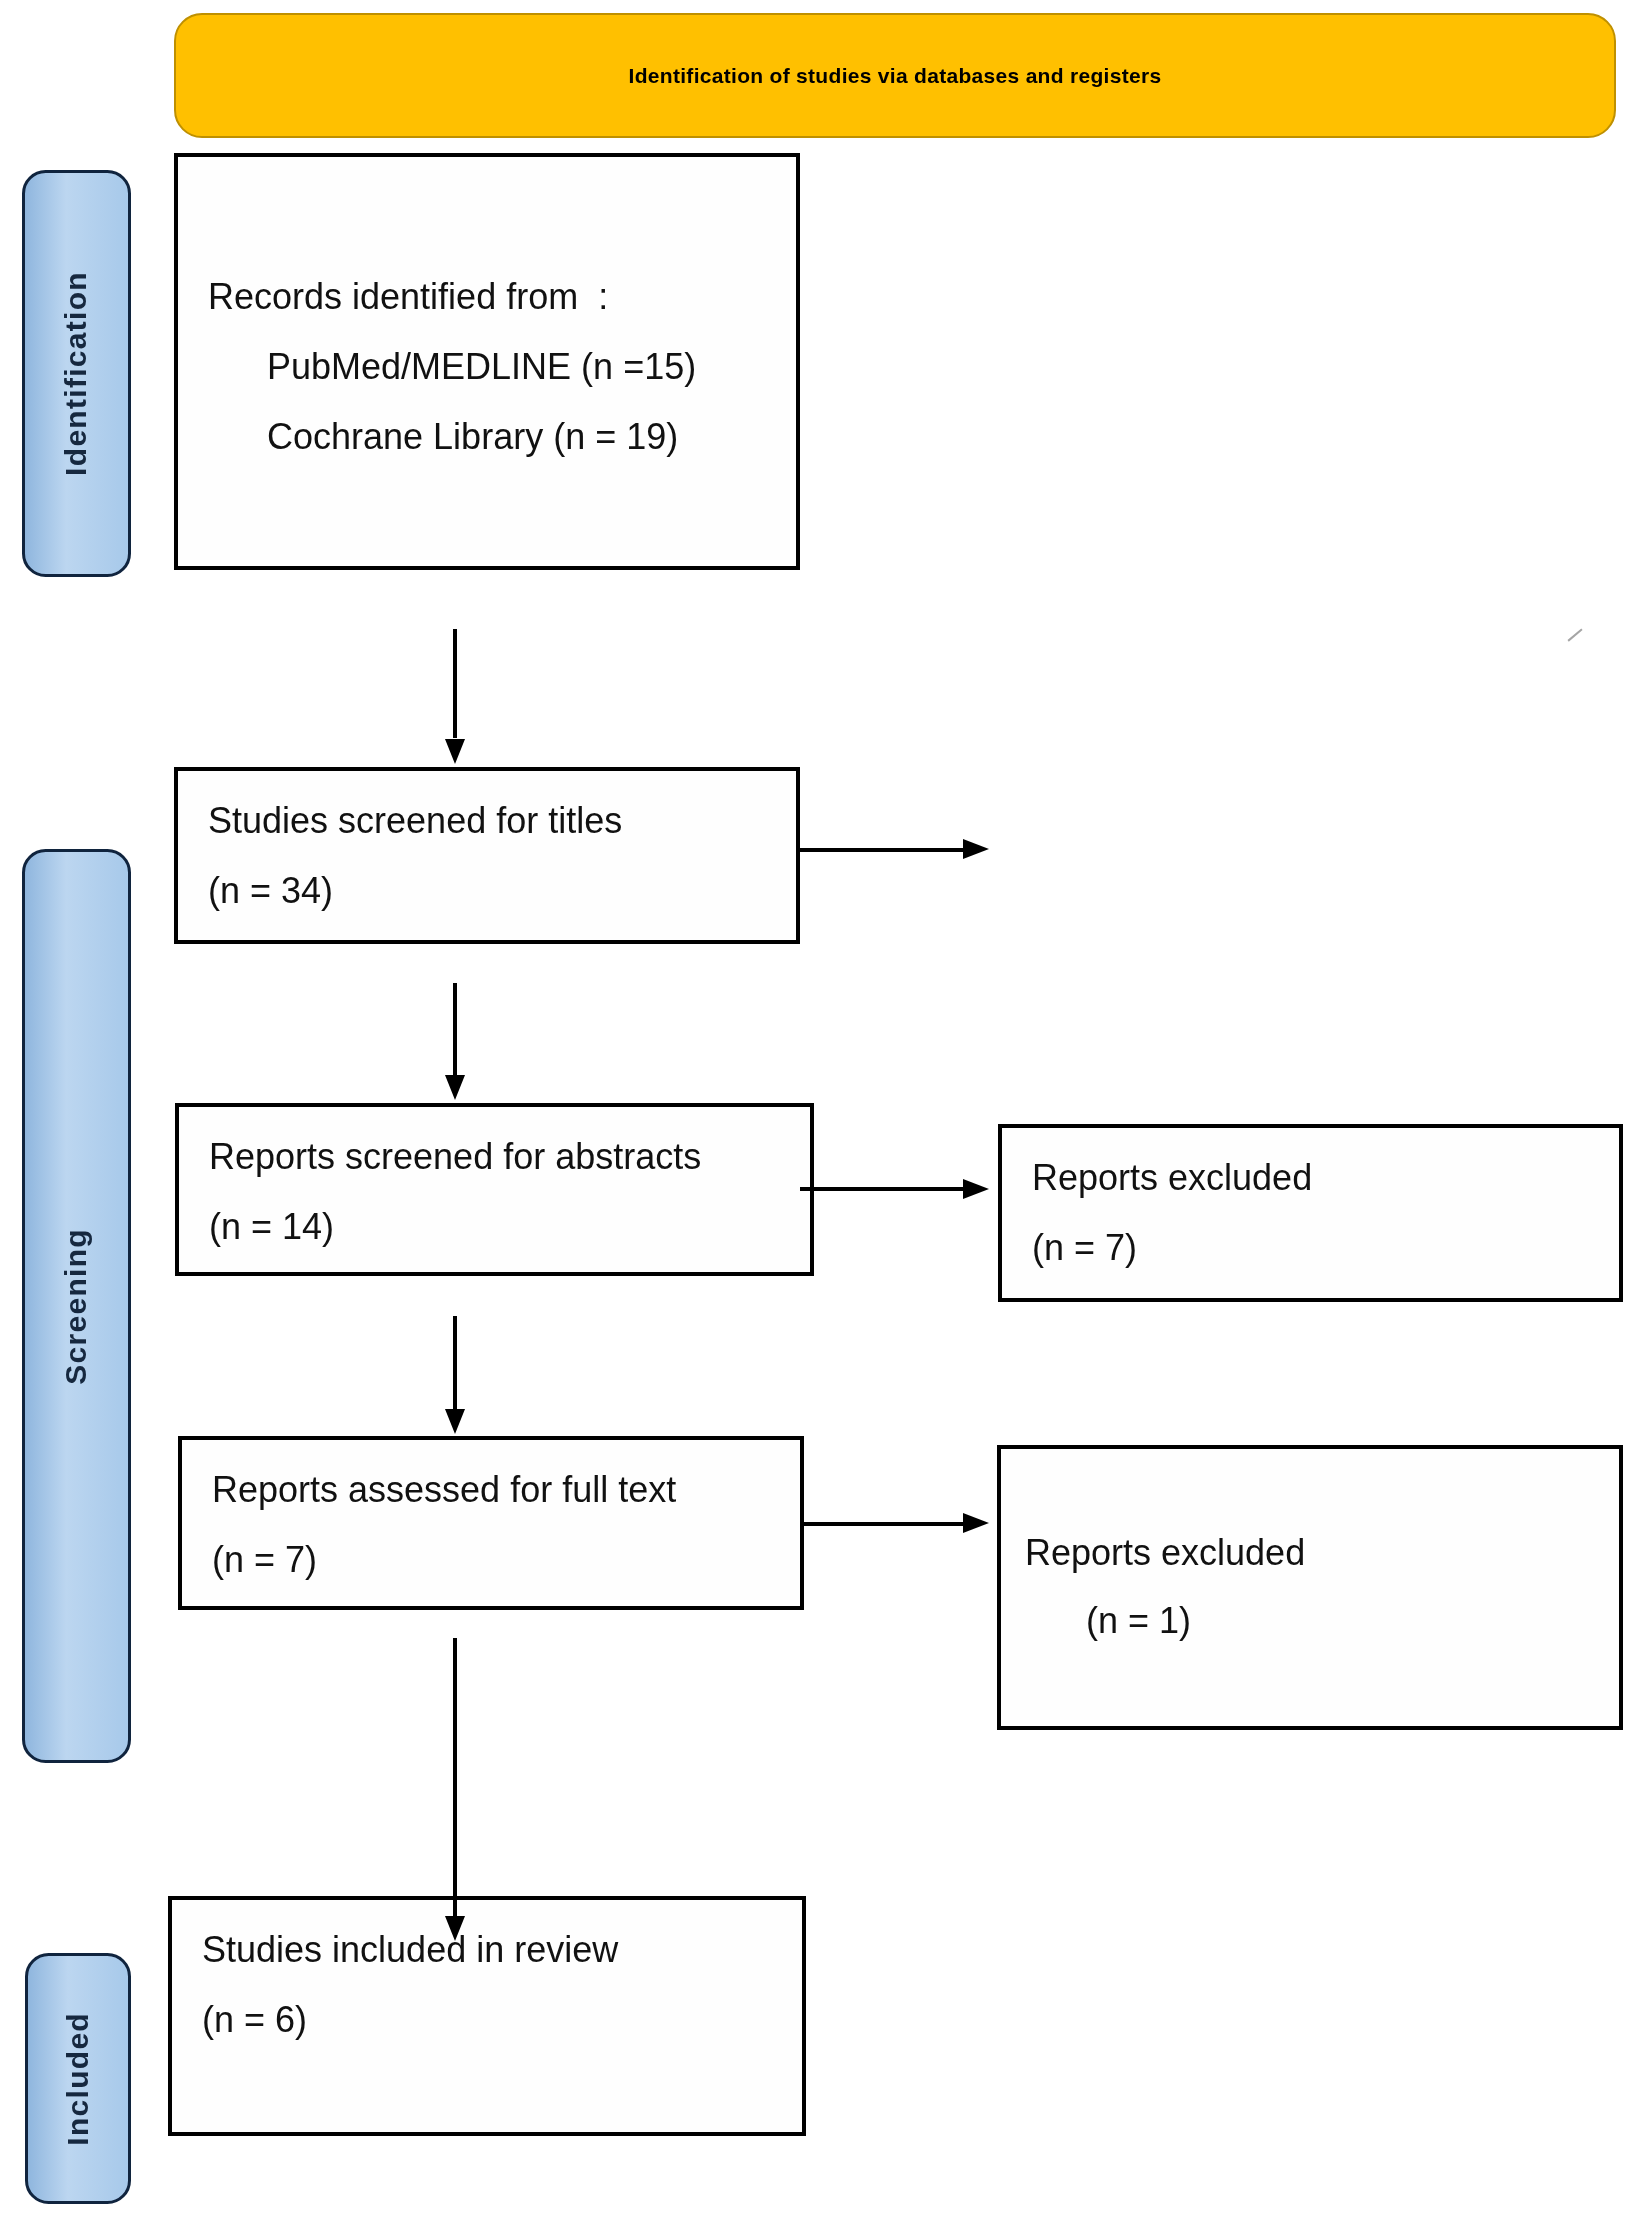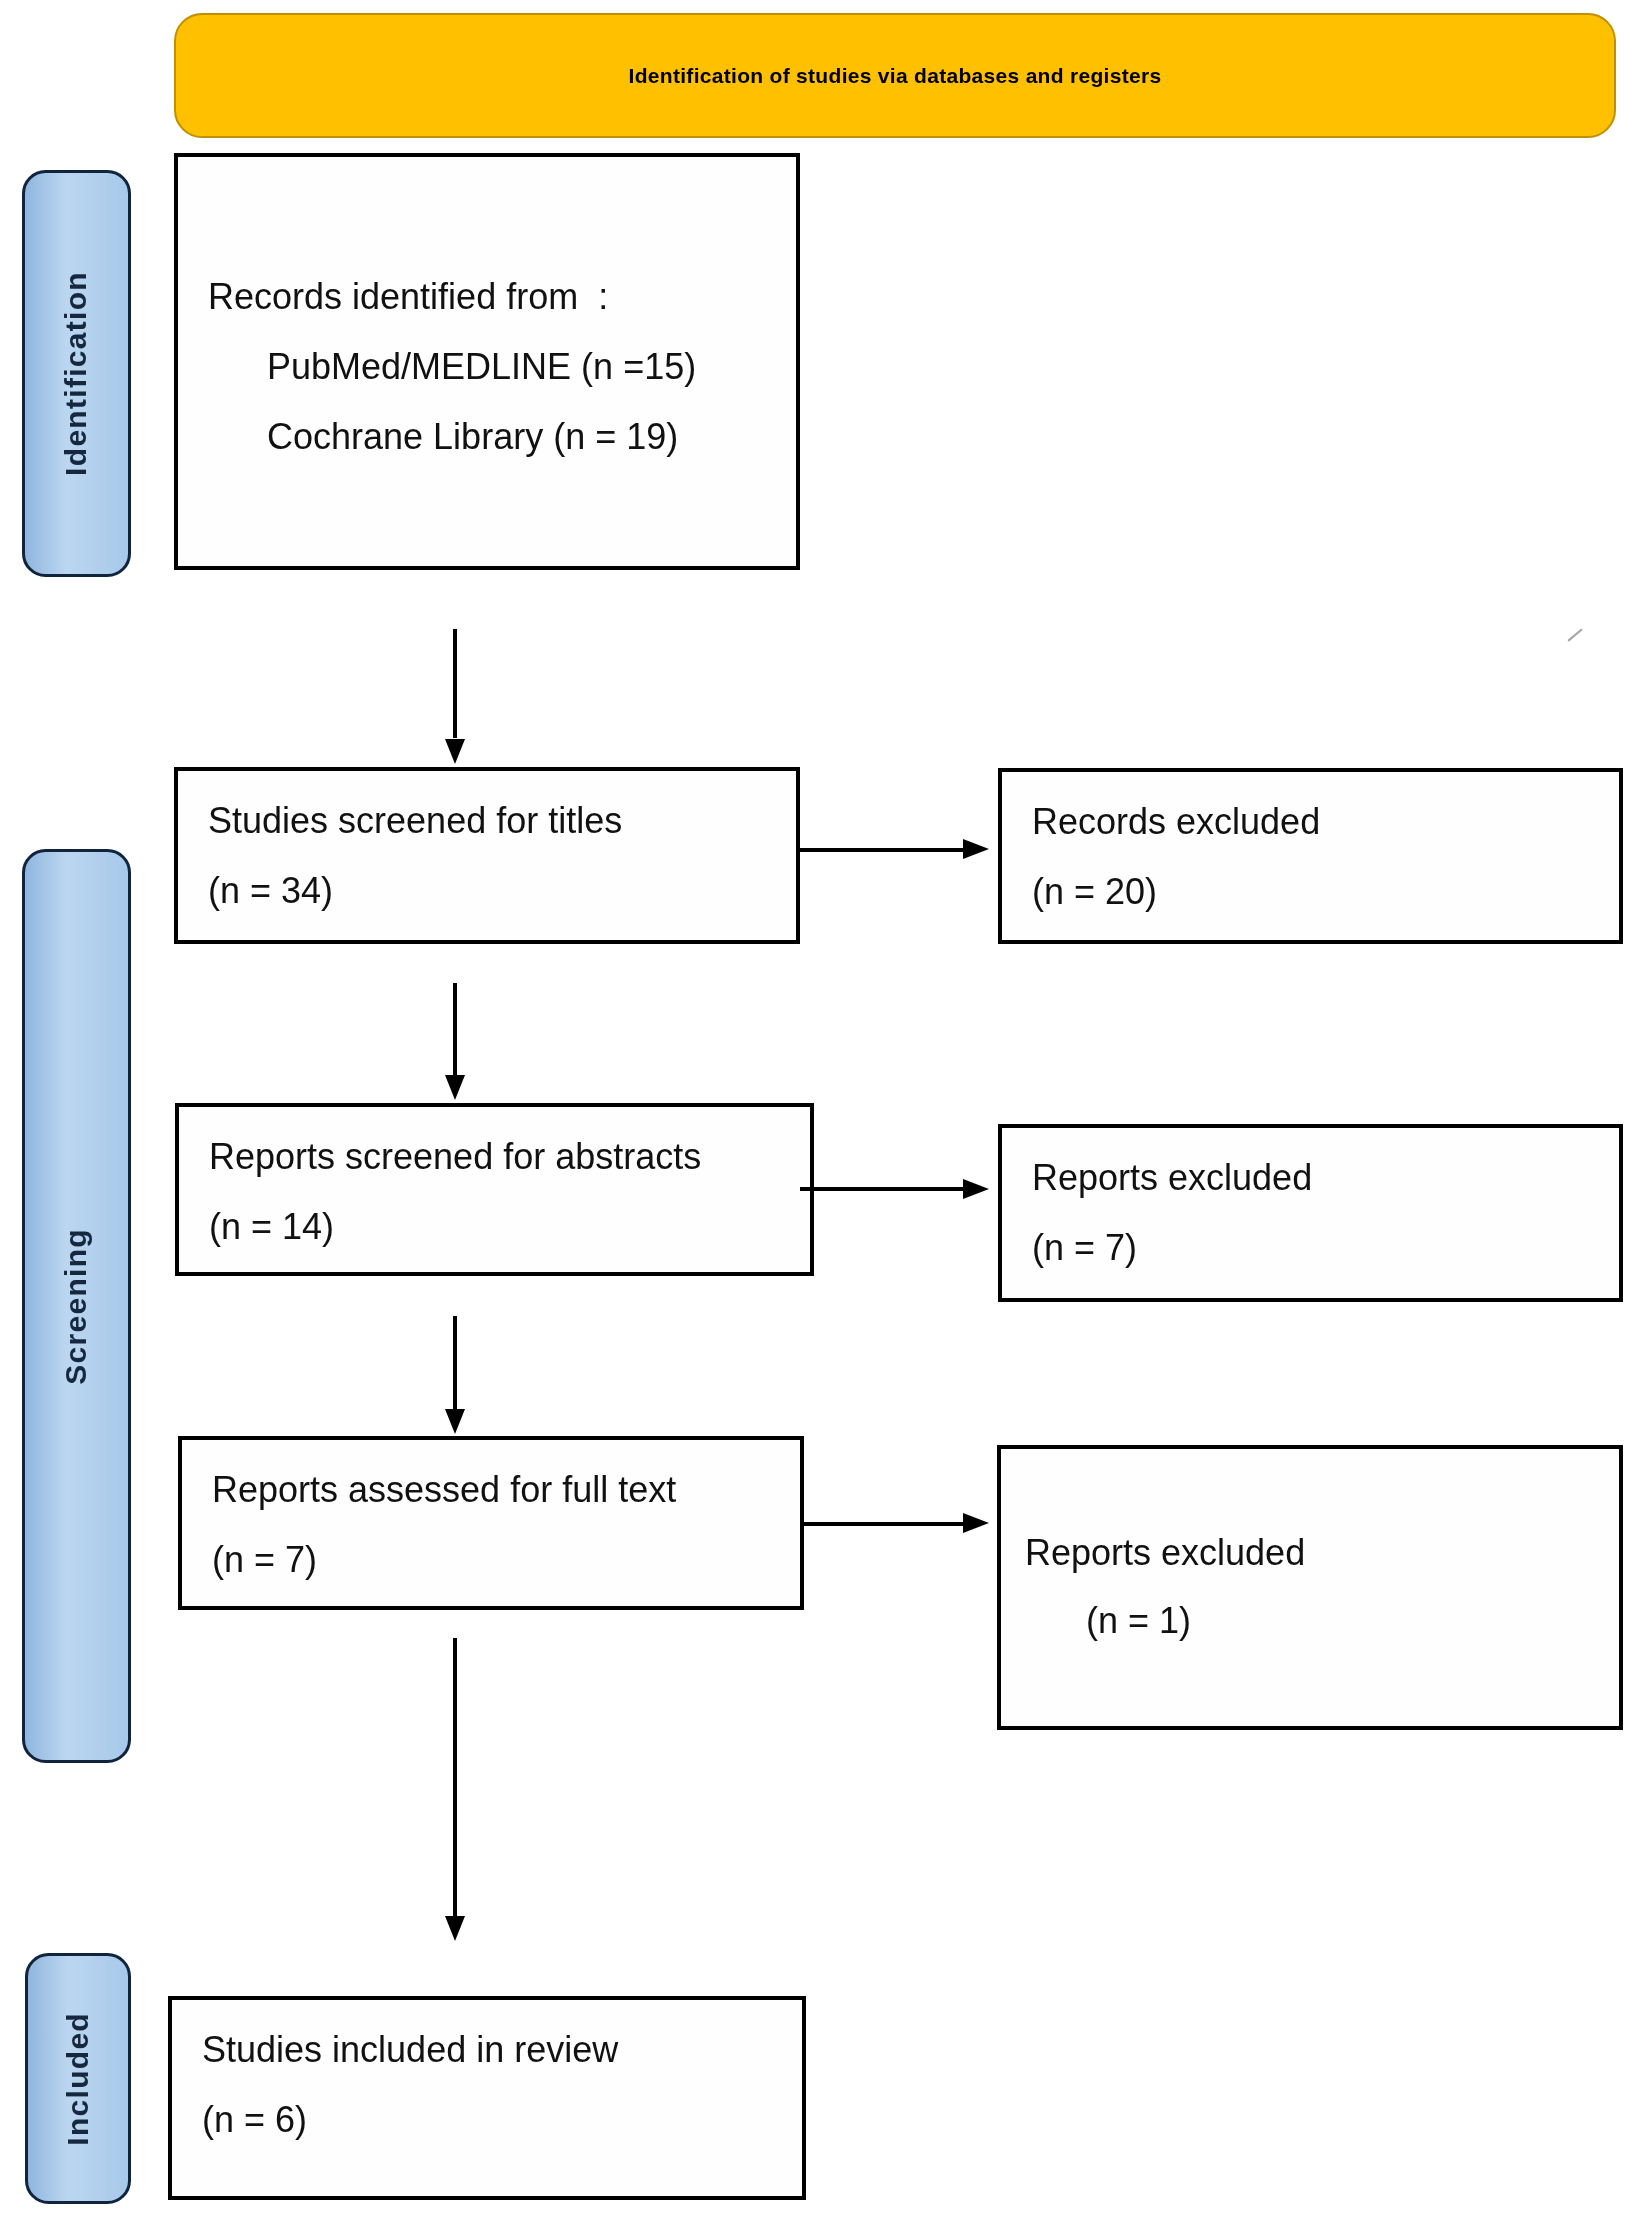--- a/index.html
+++ b/index.html
@@ -60,21 +60,21 @@
   }
   .box-line{
     position:absolute;left:30px;
     font-size:36px;line-height:37px;color:var(--ink);
     white-space:pre;
   }
   .box-records-identified{left:174px;top:153px;width:626px;height:417px;}
   .box-records-screened{left:174px;top:767px;width:626px;height:177px;}
   .box-reports-screened{left:175px;top:1103px;width:639px;height:173px;}
   .box-reports-assessed{left:178px;top:1436px;width:626px;height:174px;}
-  .box-studies-included{left:168px;top:1996px;width:638px;height:204px;}
+  .box-studies-included{left:168px;top:1896px;width:638px;height:240px;}
   .box-records-excluded{left:998px;top:768px;width:625px;height:176px;}
   .box-reports-excluded-abs{left:998px;top:1124px;width:625px;height:178px;}
   .box-reports-excluded-ft{left:997px;top:1445px;width:626px;height:285px;}
   
   .l1{top:31px;} .l2{top:101px;}
   .b1l1{top:121px;} .b1l2{top:191px;left:89px;} .b1l3{top:261px;left:89px;}
   .r3l1{top:85px;left:24px;} .r3l2{top:153px;left:85px;}
   
   .vline{position:absolute;left:453px;width:3.9px;background:var(--arrow);}
   .varrow{
@@ -124,24 +124,20 @@
     <div class="box-line b1l1">Records identified from  :</div>
     <div class="box-line b1l2">PubMed/MEDLINE (n =15)</div>
     <div class="box-line b1l3">Cochrane Library (n = 19)</div>
   </div>
 
   <div class="box box-records-screened">
     <div class="box-line l1">Studies screened for titles</div>
     <div class="box-line l2">(n = 34)</div>
   </div>
 
-  <div class="box box-records-excluded">
-    <div class="box-line l1">Records excluded</div>
-    <div class="box-line l2">(n = 20)</div>
-  </div>
 
   <div class="box box-reports-screened">
     <div class="box-line l1">Reports screened for abstracts</div>
     <div class="box-line l2">(n = 14)</div>
   </div>
 
   <div class="box box-reports-excluded-abs">
     <div class="box-line l1">Reports excluded</div>
     <div class="box-line l2">(n = 7)</div>
   </div>

